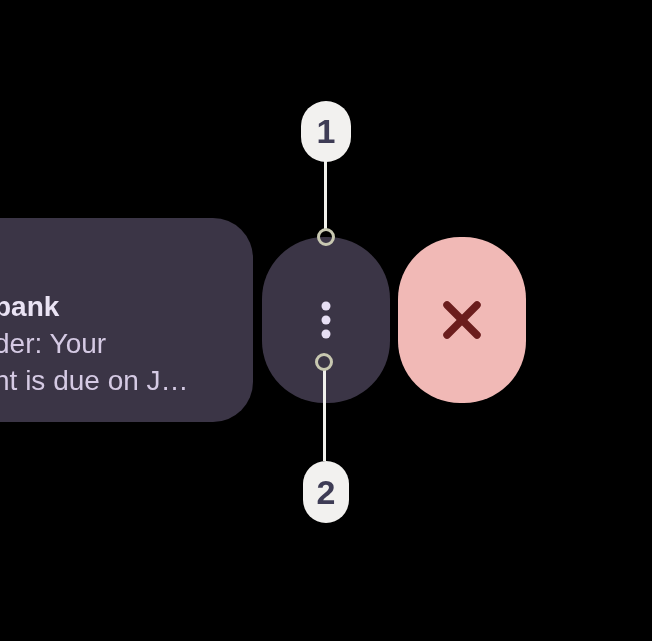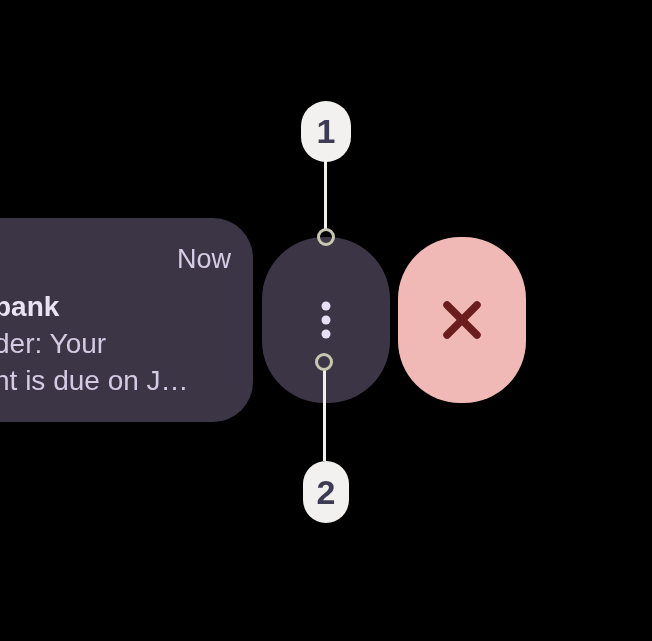--- a/index.html
+++ b/index.html
@@ -106,21 +106,20 @@
   }
   .badge-1{left:301px;top:101px;width:50px;height:61px;border-radius:25px;}
   .badge-2{left:303px;top:461px;width:46px;height:62px;border-radius:23px;}
 </style>
 </head>
 <body>
 
 <div class="stage">
 
   <div class="card">
-    <div class="timestamp">Now</div>
     <div class="content">
       <div class="title">bank</div>
       <div class="body-line">der: Your</div>
       <div class="body-line">nt is due on J…</div>
     </div>
   </div>
 
   <div class="pill more">
     <div class="ellipsis-icon">
       <span class="dot"></span>

